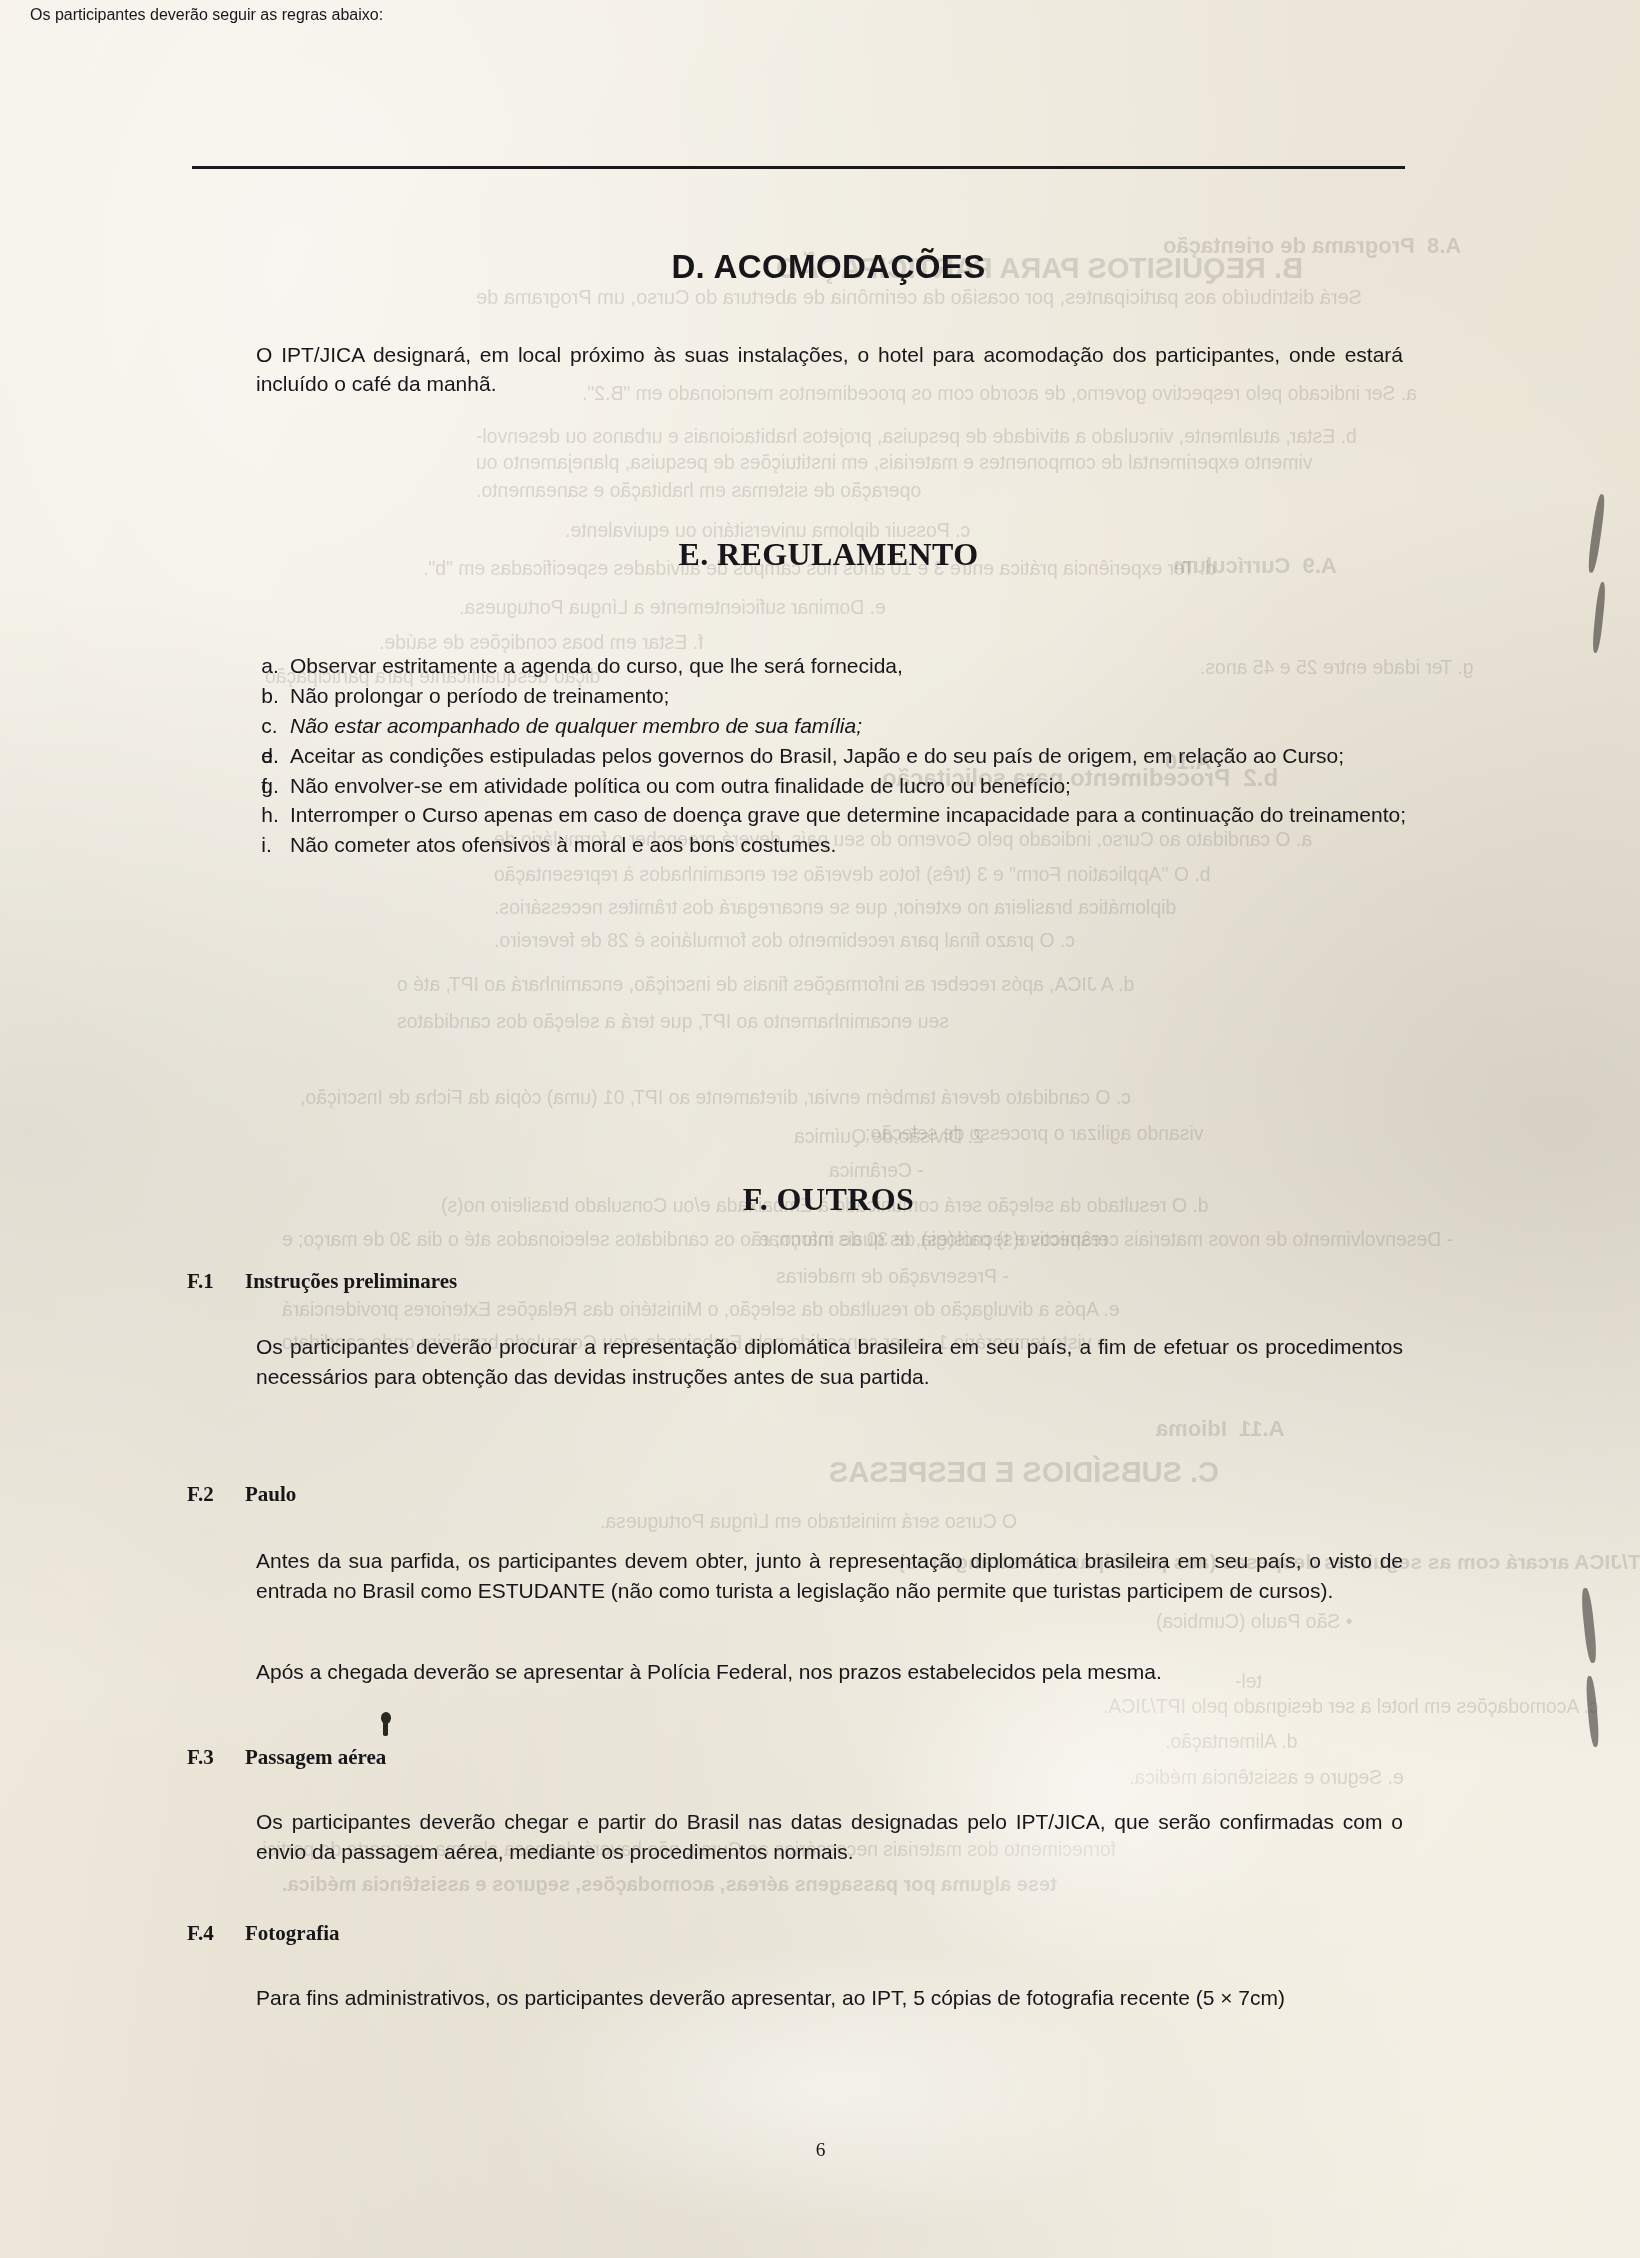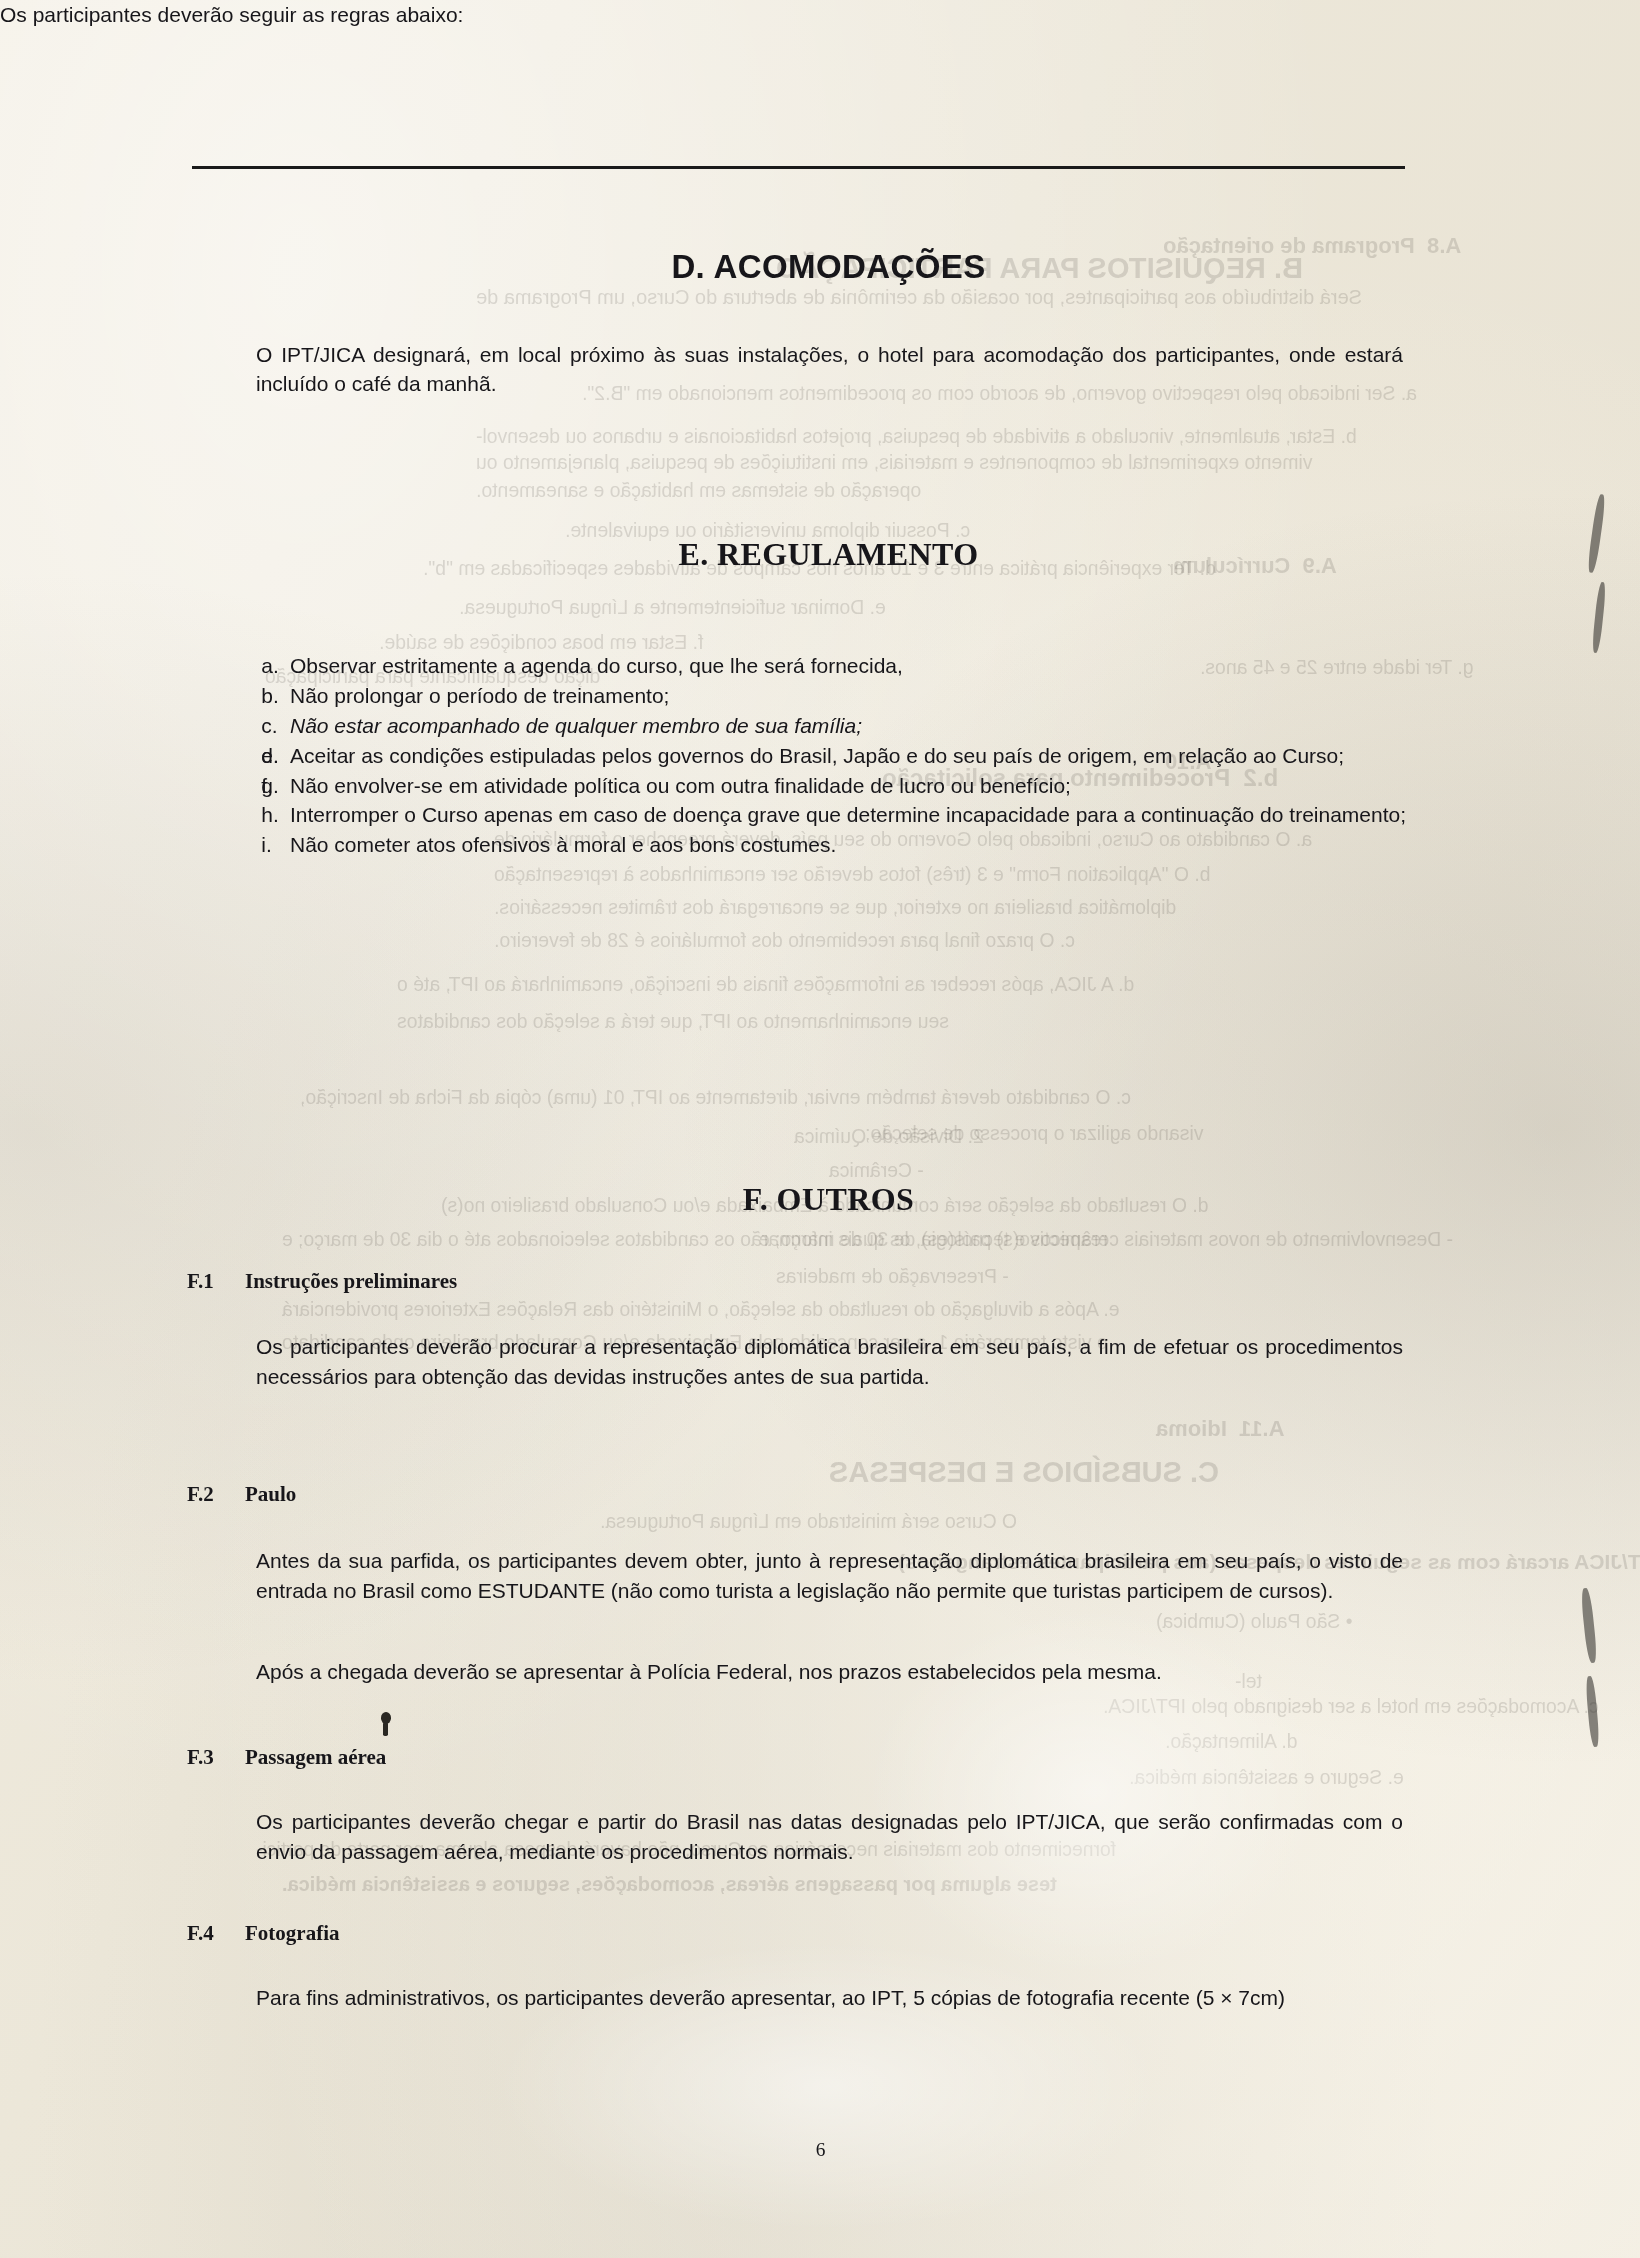--- a/index.html
+++ b/index.html
@@ -101,22 +101,23 @@
   .intro-acc {
     left: 256px;
     top: 340px;
     width: 1147px;
   }
 
   .reg-lead {
     left: 256px;
     top: 618px;
     width: 1103px;
-    font-size: 21px;
+    font-size: 16px;
     line-height: 29px;
+    padding-left: 30px;
   }
 
   ul.reg-list {
     position: absolute;
     left: 256px;
     top: 651px;
     width: 1156px;
     margin: 0;
     padding: 0;
     list-style: none;

